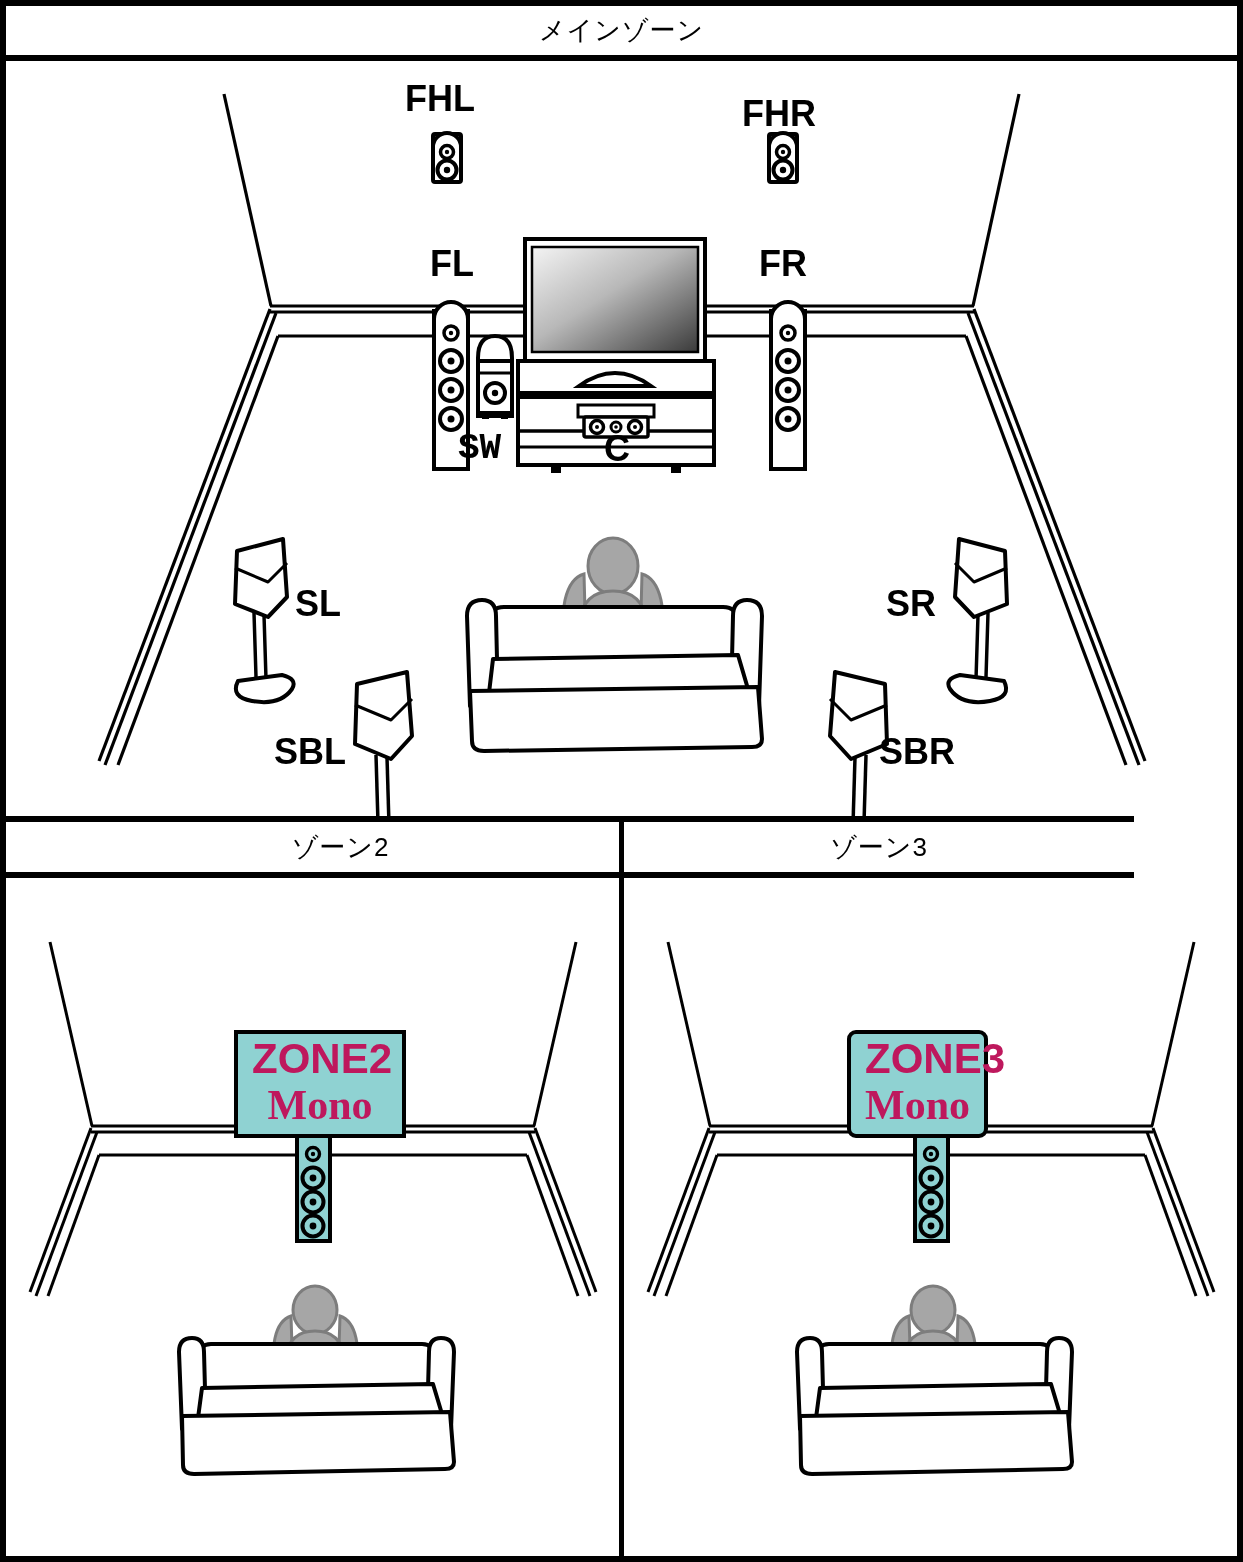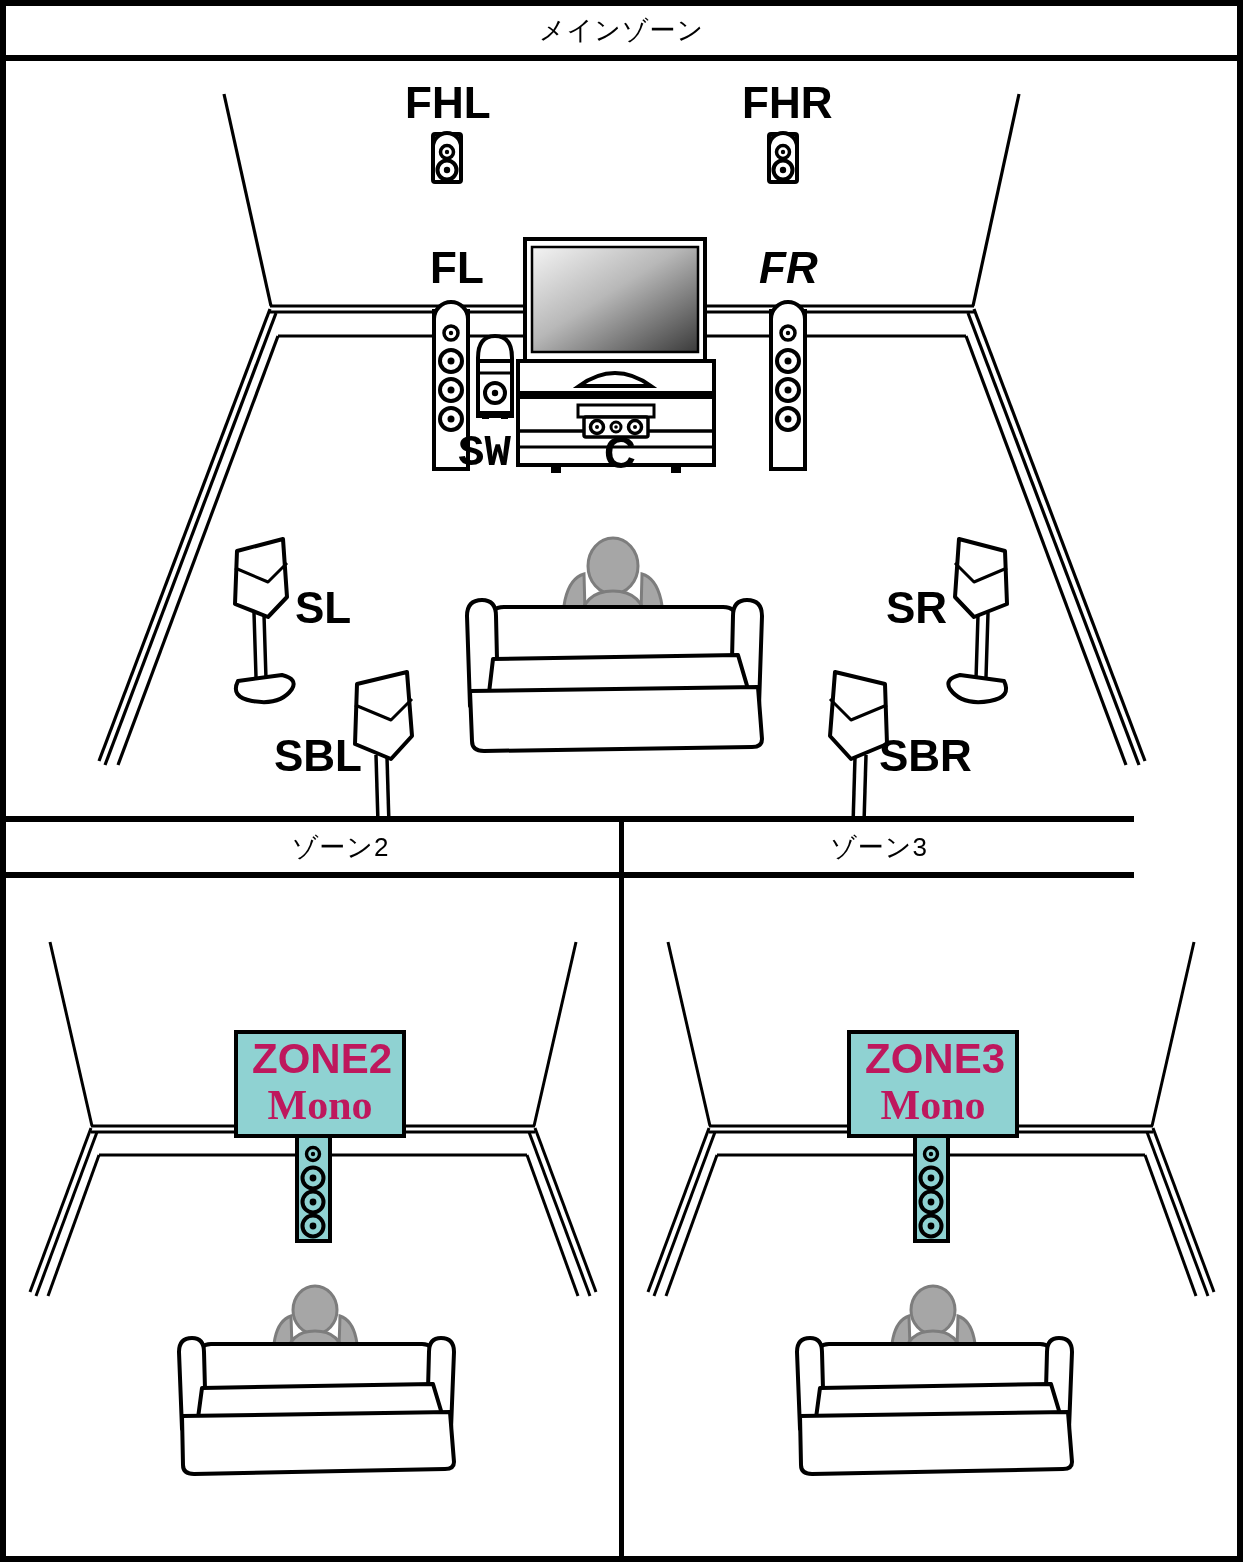--- a/index.html
+++ b/index.html
@@ -29,21 +29,21 @@
   .panel-body{position:absolute;overflow:hidden;background:#fff;box-sizing:border-box;}
   #body-main{left:0;top:55px;width:1231px;height:755px;}
   #body-z2{left:0;top:872px;width:613px;height:678px;}
   #body-z3{left:613px;top:872px;width:618px;height:678px;border-left:5px solid #000;}
 
   .svgfill{position:absolute;left:0;top:0;width:100%;height:100%;display:block;}
 
   
   .spk-label{
     position:absolute;
-    font-size:44px;font-weight:bold;color:#000;
+    font-size:36px;font-weight:bold;color:#000;
     line-height:1;white-space:nowrap;
     font-family:"Liberation Sans","DejaVu Sans",sans-serif;
   }
   
   .zone-badge{
     position:absolute;
     background:#8fd2d2;
     border:4px solid #000;
     padding:4px 14px 8px 14px;
     text-align:center;
@@ -221,23 +221,23 @@
 
         <path d="M756 555 q0 -16 -15 -16 q-14 0 -14 16 L725 642 L753 645 Z"></path>
 
         <path d="M487 598 L732 594 L742 628 L483 632 Z"></path>
 
         <path d="M464 630 L752 626 L756 678 q0 8 -10 8 L478 690 q-12 0 -12 -10 Z"></path>
       </g>
     </svg>
 
     <div class="spk-label" style="left:399px;top:20px;">FHL</div>
-    <div class="spk-label" style="left:736px;top:20px;">FHR</div>
+    <div class="spk-label" style="left:736px;top:35px;">FHR</div>
     <div class="spk-label" style="left:424px;top:185px;">FL</div>
-    <div class="spk-label" style="left:753px;top:185px;font-style:italic;">FR</div>
+    <div class="spk-label" style="left:753px;top:185px;">FR</div>
     <div class="spk-label" style="left:452px;top:370px;font-family:Liberation Mono, monospace;">SW</div>
     <div class="spk-label" style="left:598px;top:370px;">C</div>
     <div class="spk-label" style="left:289px;top:525px;">SL</div>
     <div class="spk-label" style="left:880px;top:525px;text-align:right;">SR</div>
     <div class="spk-label" style="left:268px;top:673px;">SBL</div>
     <div class="spk-label" style="left:873px;top:673px;">SBR</div>
   </div>
 
   <div class="panel-header" id="hdr-z2">
     <span>ゾーン2</span>
@@ -336,19 +336,19 @@
 
       <g fill="#fff" stroke="#000" stroke-width="4" stroke-linejoin="round">
         <path d="M193 478 q0 -12 12 -12 L416 466 q12 0 12 12 L430 522 L192 526 Z"></path>
         <path d="M173 474 q0 -14 13 -14 q12 0 12 14 L200 548 L176 551 Z"></path>
         <path d="M448 474 q0 -14 -13 -14 q-12 0 -12 14 L421 548 L445 551 Z"></path>
         <path d="M196 510 L427 506 L436 536 L192 540 Z"></path>
         <path d="M176 538 L444 534 L448 584 q0 7 -9 7 L188 596 q-11 0 -11 -9 Z"></path>
       </g>
     </svg>
 
-    <div class="zone-badge" style="left:223px;top:152px;width:172px;">
+    <div class="zone-badge" style="left:223px;top:152px;width:141px;border-radius:9px;">
       <span>ZONE3</span>
       <span class="l2">Mono</span>
     </div>
   </div>
 
 </div>
 
 </body></html>

